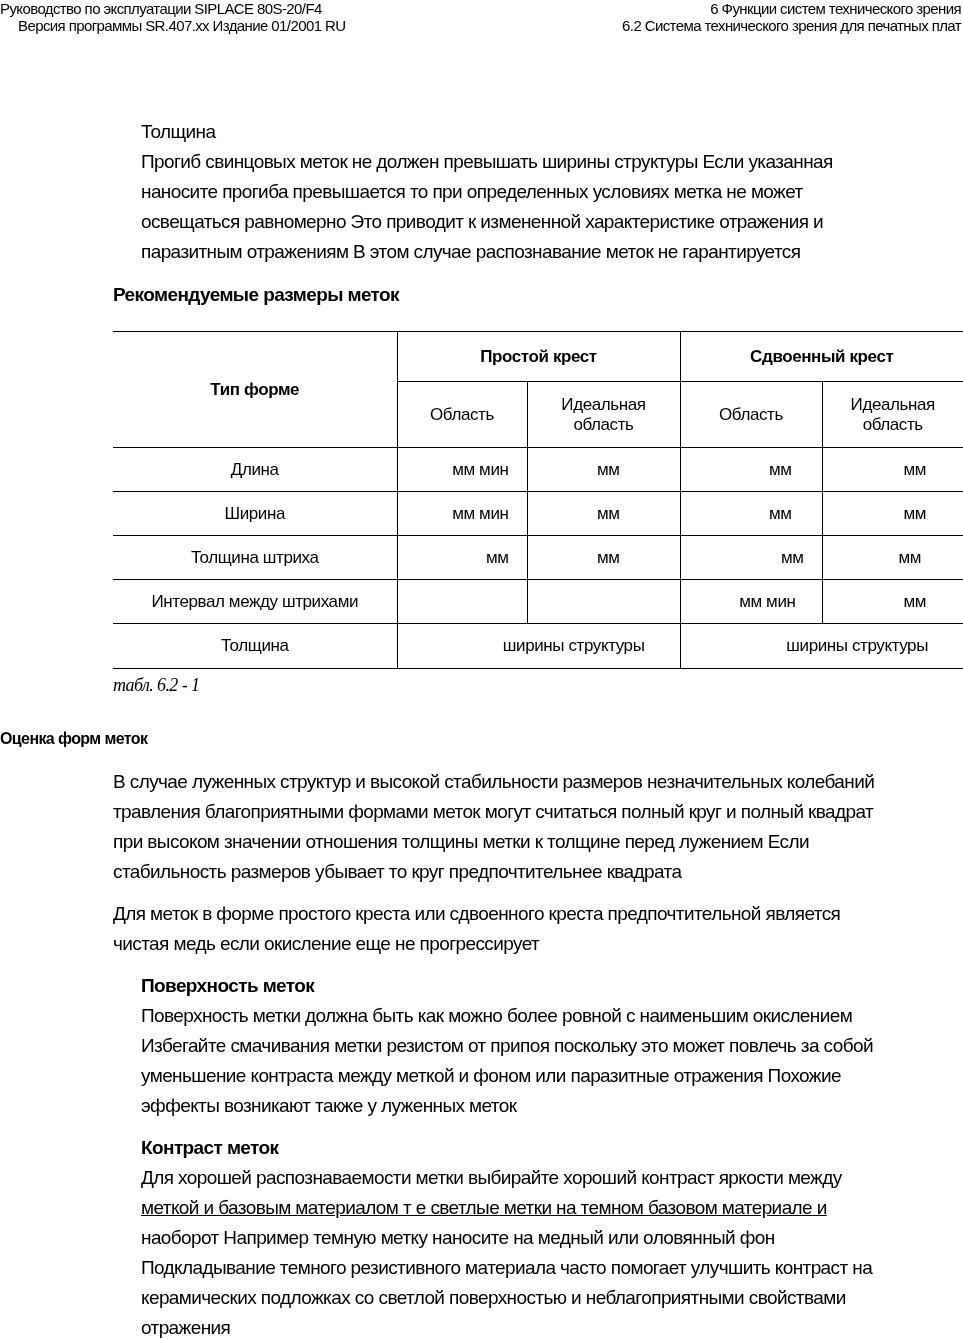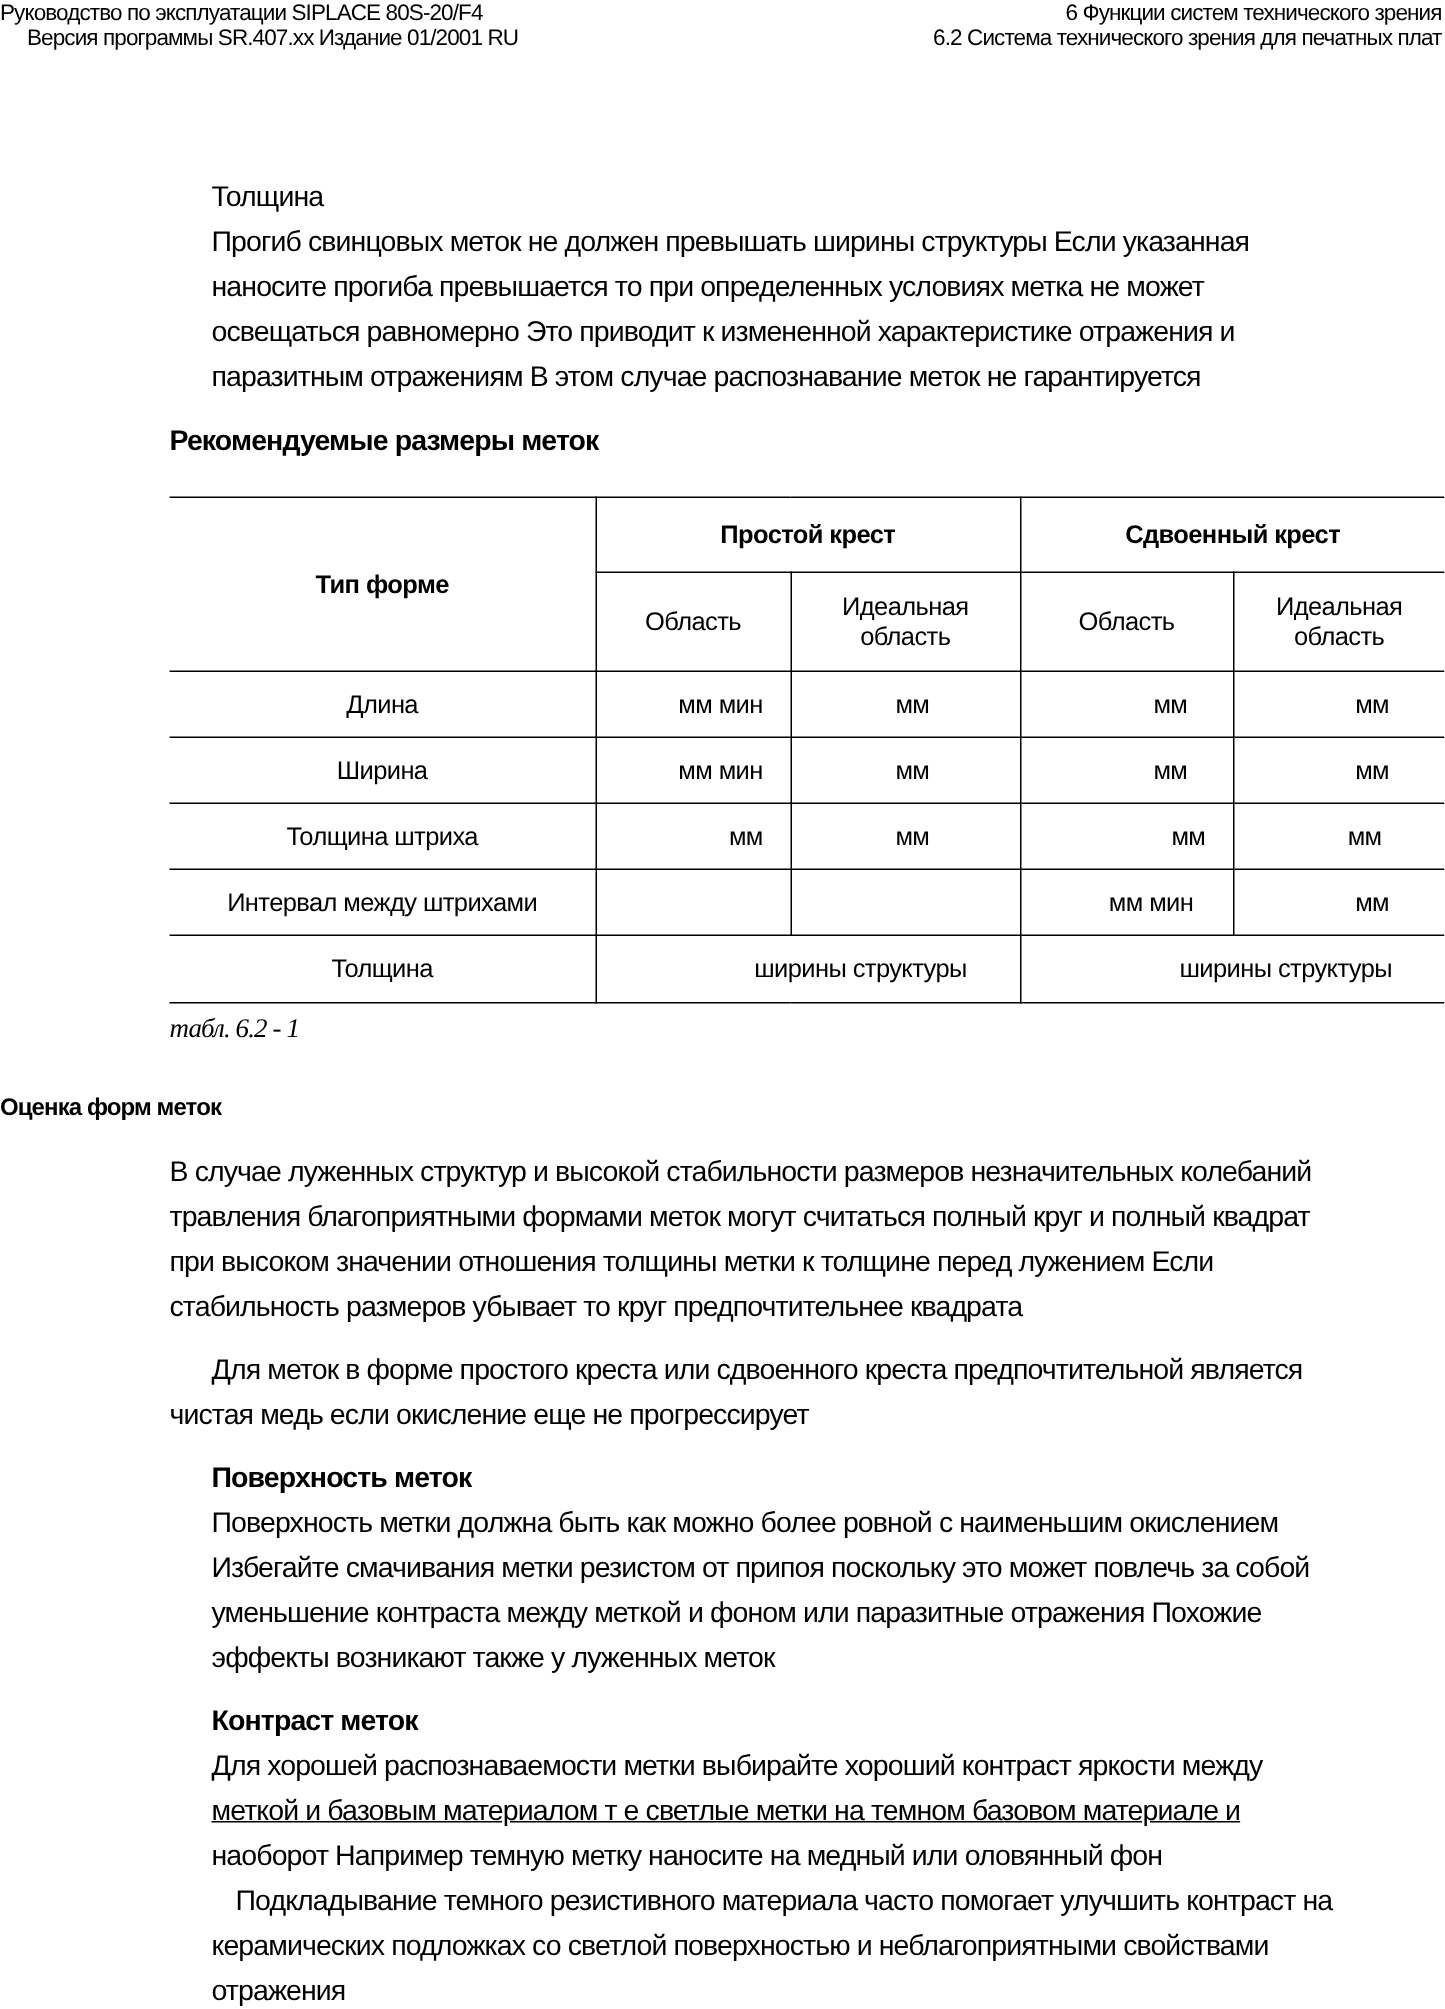--- a/index.html
+++ b/index.html
@@ -111,28 +111,28 @@
 </tbody>
   </table>
 
 <div class="abs caption" style="left:113px; top:675px;">табл. 6.2 - 1</div>
 
 <div class="abs h2" style="left:0; top:730px;">Оценка форм меток</div>
 <div class="abs p" style="left:113px; top:767px;">В случае луженных структур и высокой стабильности размеров  незначительных колебаний</div>
 <div class="abs p" style="left:113px; top:797px;text-align:center;">травления  благоприятными формами меток могут считаться полный круг и полный квадрат</div>
 <div class="abs p" style="left:113px; top:827px;"> при высоком значении отношения толщины метки к толщине перед лужением     Если</div>
 <div class="abs p" style="left:113px; top:857px;">стабильность размеров убывает  то круг предпочтительнее квадрата</div>
-<div class="abs p" style="left:113px; top:899px;margin-left:28px;">Для меток в форме простого креста или сдвоенного креста предпочтительной является</div>
+<div class="abs p" style="left:113px; top:899px;">Для меток в форме простого креста или сдвоенного креста предпочтительной является</div>
 <div class="abs p" style="left:113px; top:929px;">чистая медь  если окисление еще не прогрессирует</div>
 
 <div class="abs p b" style="left:141px; top:971px;">Поверхность меток</div>
 <div class="abs p" style="left:141px; top:1001px;">Поверхность метки должна быть как можно более ровной с наименьшим окислением</div>
 <div class="abs p" style="left:141px; top:1031px;">Избегайте смачивания метки резистом от припоя  поскольку это может повлечь за собой</div>
 <div class="abs p" style="left:141px; top:1061px;">уменьшение контраста между меткой и фоном или паразитные отражения  Похожие</div>
 <div class="abs p" style="left:141px; top:1091px;">эффекты возникают также у луженных меток</div>
 
 <div class="abs p b" style="left:141px; top:1133px;">Контраст меток</div>
 <div class="abs p" style="left:141px; top:1163px;">Для хорошей распознаваемости метки выбирайте хороший контраст яркости между</div>
 <div class="abs p" style="left:141px; top:1193px;text-decoration:underline;">меткой и базовым материалом  т е  светлые метки на темном базовом материале и</div>
 <div class="abs p" style="left:141px; top:1223px;">наоборот  Например  темную метку наносите на медный или оловянный фон</div>
-<div class="abs p" style="left:141px; top:1253px;margin-left:16px;">Подкладывание темного резистивного материала часто помогает улучшить контраст на</div>
+<div class="abs p" style="left:141px; top:1253px;">Подкладывание темного резистивного материала часто помогает улучшить контраст на</div>
 <div class="abs p" style="left:141px; top:1283px;">керамических подложках со светлой поверхностью и неблагоприятными свойствами</div>
 <div class="abs p" style="left:141px; top:1313px;">отражения</div>
 
 </body></html>

